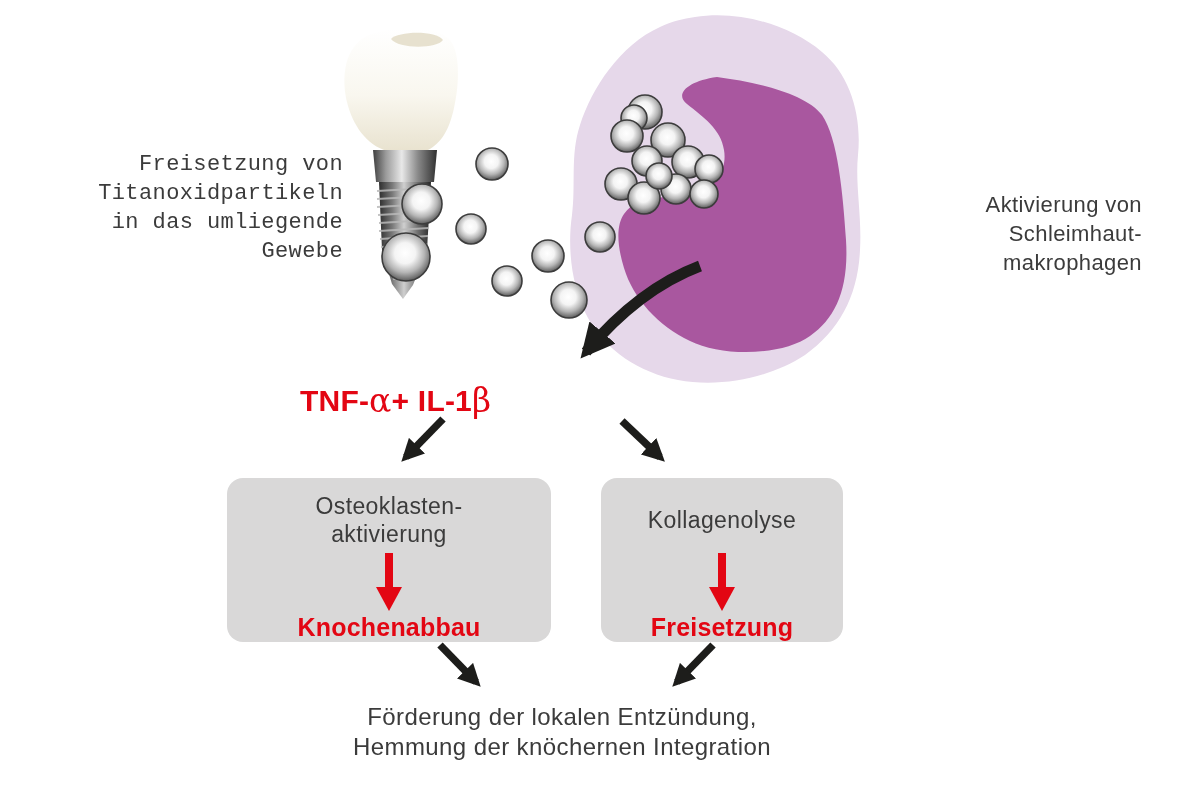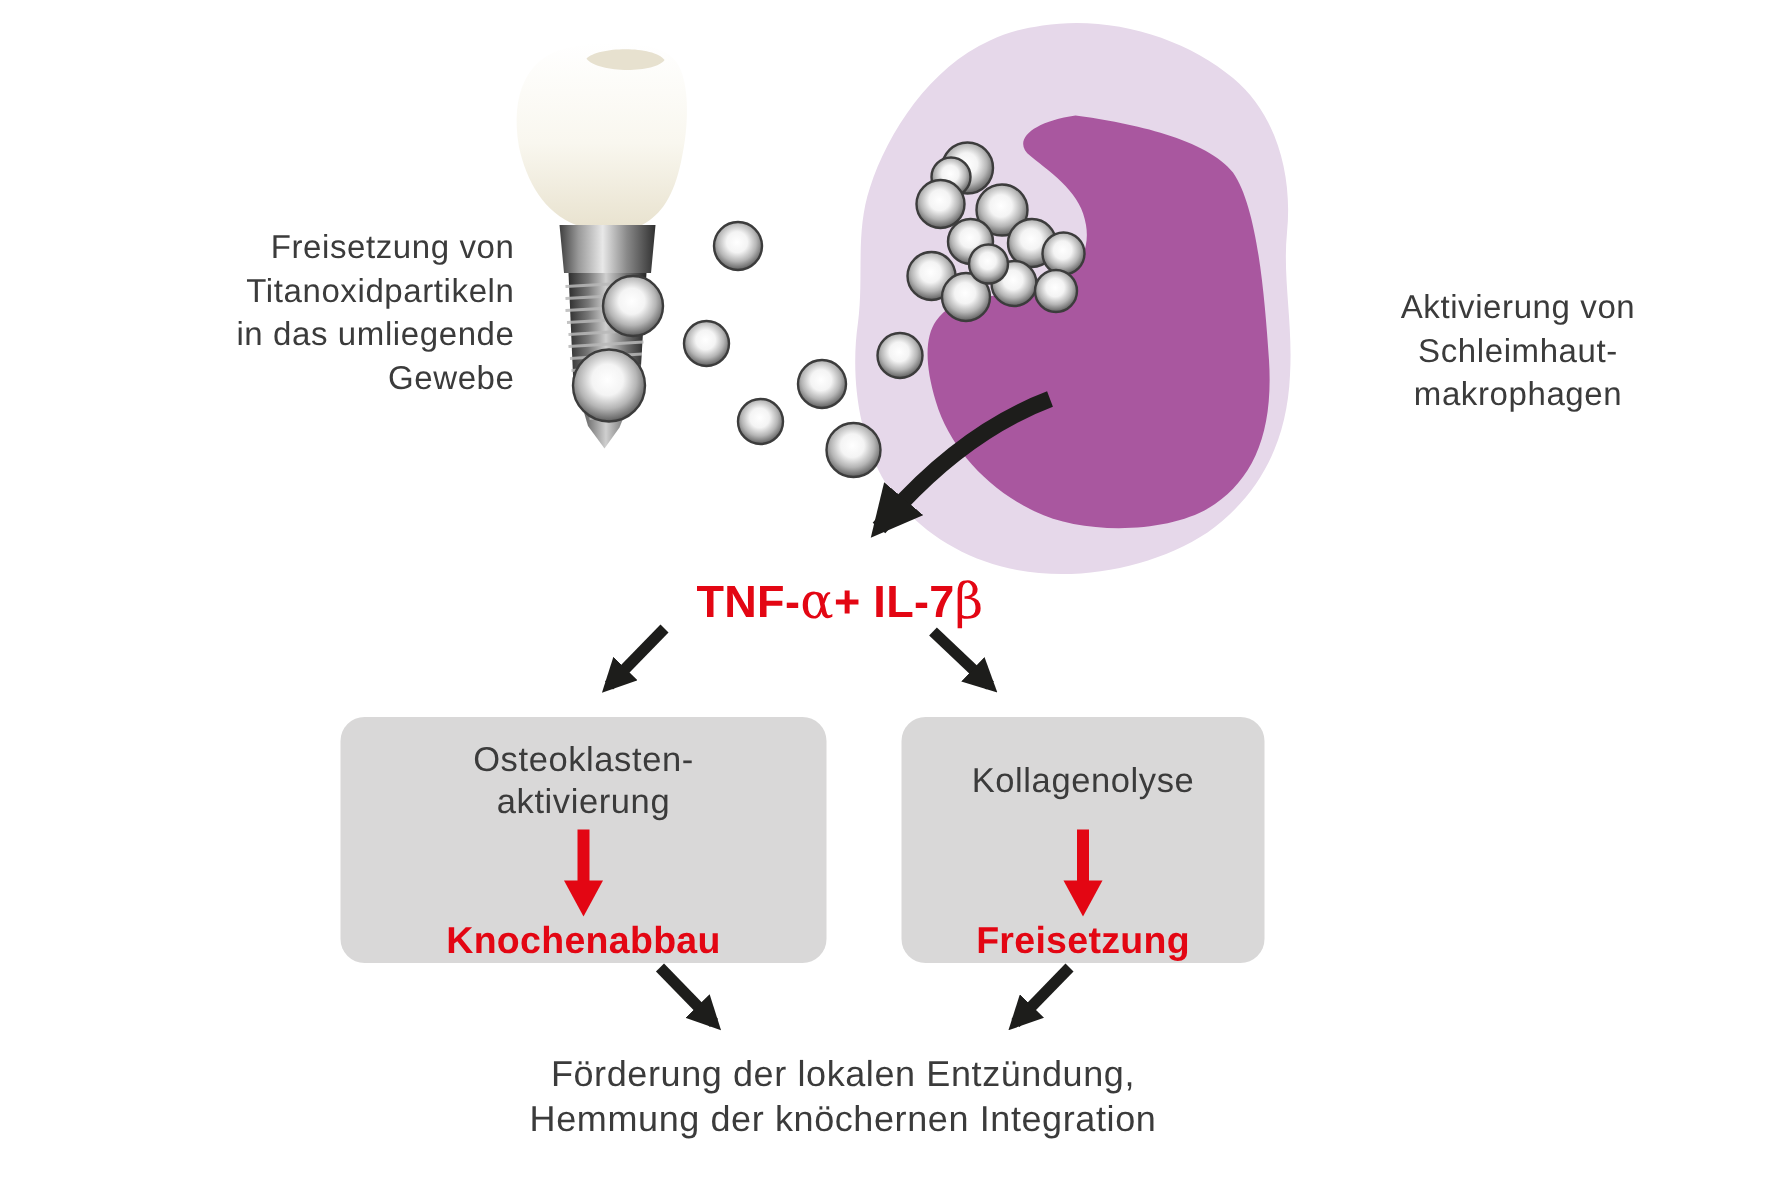--- a/index.html
+++ b/index.html
@@ -4,27 +4,27 @@
 <style>
   html,body{margin:0;padding:0;background:#ffffff;}
   .canvas{
     position:relative;width:1181px;height:790px;background:#ffffff;overflow:hidden;
     font-family:"Liberation Sans", sans-serif;color:var(--text,#3b3b3b);
   }
   .lbl{
     position:absolute;font-size:22px;line-height:29px;letter-spacing:.4px;
     white-space:pre-line;color:var(--text,#3b3b3b);
   }
-  #label-implant{top:150px;right:838px;width:300px;text-align:right;}
-  #label-macrophage{top:190px;left:882px;width:260px;text-align:center;}
+  #label-implant{top:150px;right:838px;width:300px;text-align:right;font-family:Liberation Mono, monospace;}
+  #label-macrophage{top:190px;left:882px;width:260px;text-align:right;}
   .svg-stage{position:absolute;left:0;top:0;width:1181px;height:790px;}
   .title{
     position:absolute;left:300px;top:380px;width:520px;text-align:center;
     color:var(--red,#e30613);font-weight:bold;font-size:30px;letter-spacing:.2px;
-    display:flex;justify-content:center;align-items:baseline;
+    display:flex;justify-content:flex-start;align-items:baseline;
   }
   .title .greek{
     font-family:"DejaVu Serif", serif;font-weight:400;font-size:33px;position:relative;top:1px;
   }
   .pbox{
     position:absolute;top:478px;height:164px;background:var(--box-bg,#d9d8d8);
     border-radius:16px;display:flex;flex-direction:column;align-items:center;
     box-sizing:border-box;padding-top:12px;
   }
   #box-osteoclast{left:227px;width:324px;}
@@ -145,21 +145,21 @@
 in das umliegende
 Gewebe</div>
 
   <div class="lbl" id="label-macrophage">Aktivierung von
 Schleimhaut-
 makrophagen</div>
 
   <div class="title">
     <span>TNF-</span>
       <span class="greek">α</span>
-      <span> + IL-7</span>
+      <span> + IL-1</span>
       <span class="greek">β</span>
   </div>
 
   <div class="pbox" id="box-osteoclast">
     <div class="heading">Osteoklasten-
 aktivierung</div>
     <svg class="red-arrow" width="48" height="62">
       <line x1="24" y1="2" x2="24" y2="38" style="stroke:var(--red,#e30613)" stroke-width="8"></line>
       <polygon points="11,36 37,36 24,60" style="fill:var(--red,#e30613)"></polygon>
     </svg>

